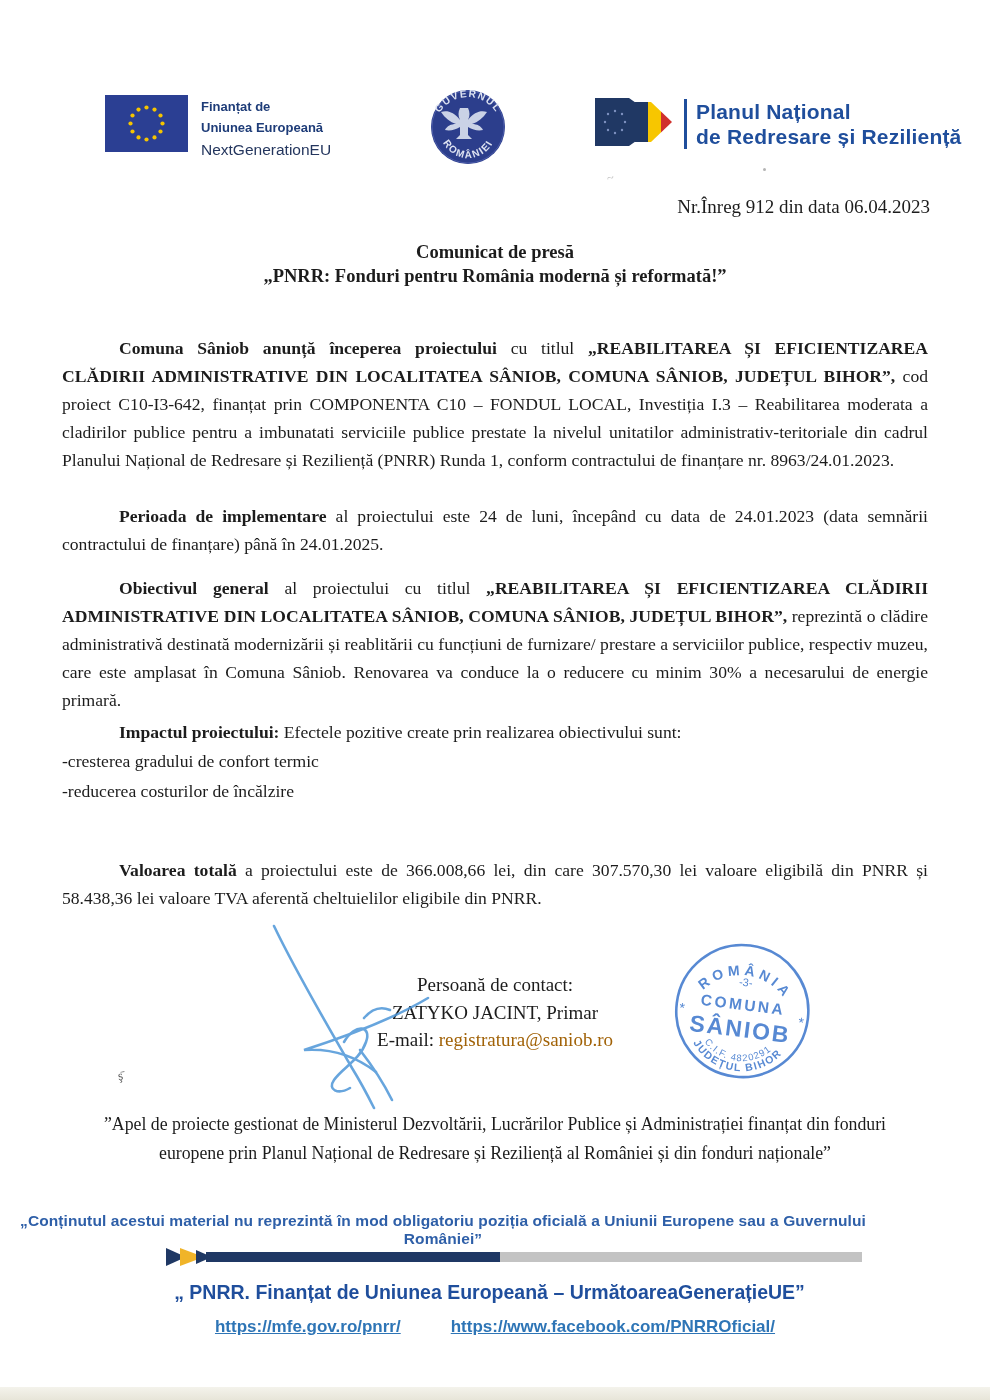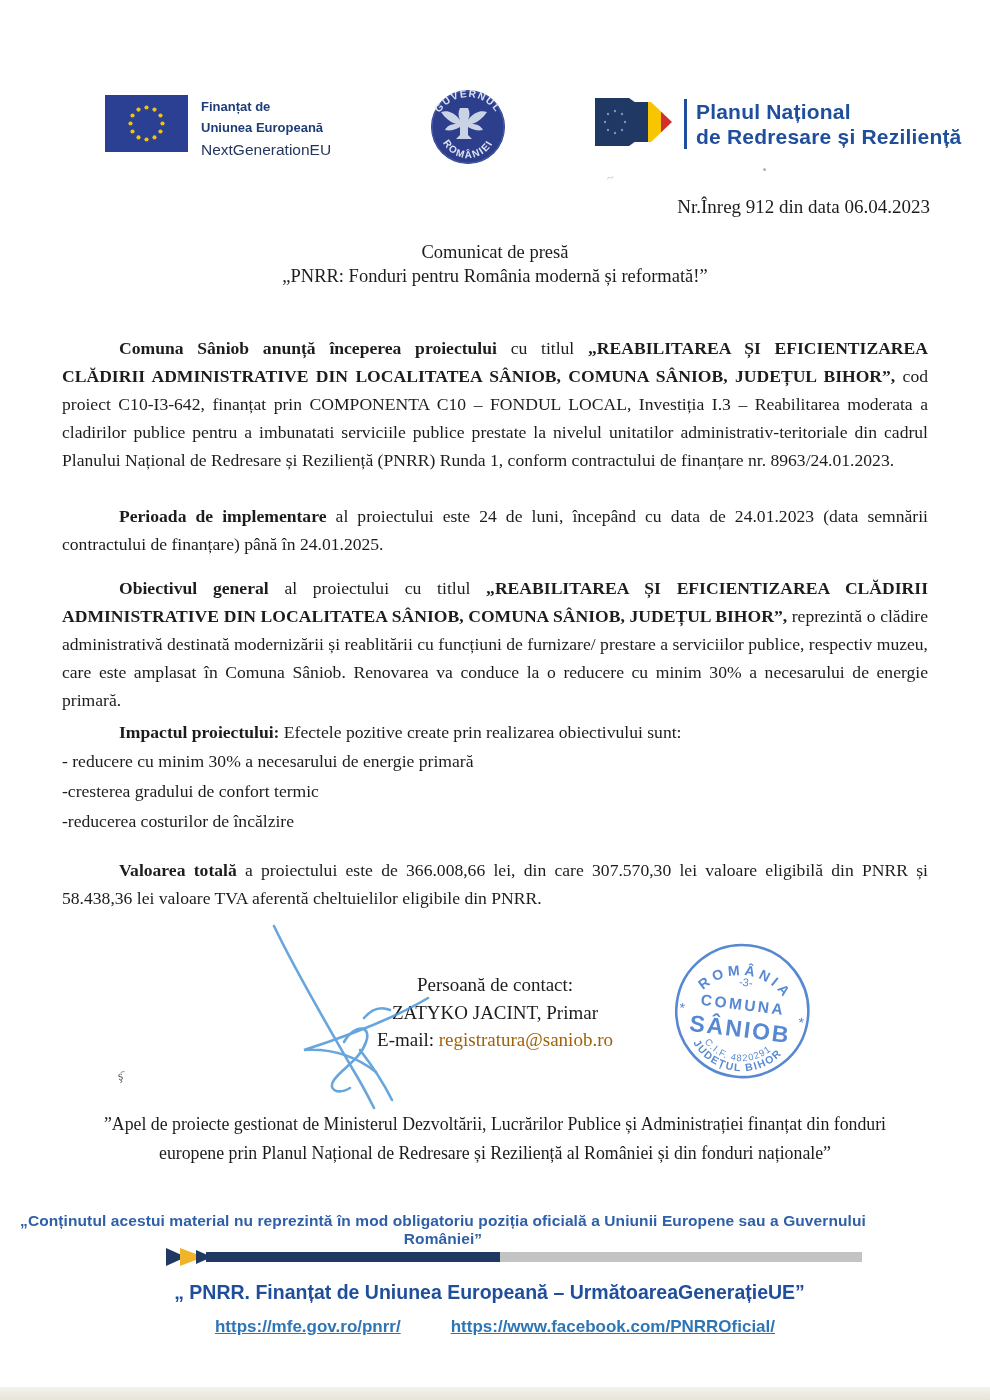--- a/index.html
+++ b/index.html
@@ -21,21 +21,21 @@
 
   
   .noise { position:absolute; color:#8a8a8a; font-family:"Liberation Serif",serif; }
   .noise1 { left:607px; top:170px; font-size:13px; opacity:.5; transform:rotate(-14deg); }
   .noise2 { left:763px; top:168px; width:3px; height:3px; background:#777; border-radius:50%; opacity:.55; }
   .noise3 { left:118px; top:1068px; font-size:13px; opacity:.8; transform:rotate(-8deg); color:#2c2c2c; }
 
   
   .reg-line { position:absolute; top:196px; right:60px; font-size:19px; }
 
-  .title-line { position:absolute; left:0; width:990px; text-align:center; font-weight:normal; font-size:18.5px; }
+  .title-line { position:absolute; left:0; width:990px; text-align:center; font-weight:bold; font-size:18.5px; }
   .t1 { top:242px; }
   .t2 { top:266px; }
 
   .para { position:absolute; left:62px; width:866px; font-size:17.6px; line-height:28px; text-align:justify; }
   .para p { margin:0; text-indent:57px; }
   .p1 { top:334px; } .p2 { top:502px; } .p3 { top:574px; } .p4 { top:718px; } .p5 { top:856px; }
   .bullets div { line-height:30px; text-align:left; text-indent:0; }
 
   .contact { position:absolute; top:971px; left:0; width:990px; text-align:center;
              font-size:19px; line-height:27.5px; }
@@ -164,21 +164,20 @@
     <p><b>Perioada de implementare</b><span> al proiectului este 24 de luni, începând cu data de 24.01.2023 (data semnării contractului de finanțare) până în 24.01.2025.</span></p>
   </div>
 
   <div class="para p3">
     <p><b>Obiectivul general</b><span> al proiectului cu titlul </span><b>„REABILITAREA ȘI EFICIENTIZAREA CLĂDIRII ADMINISTRATIVE DIN LOCALITATEA SÂNIOB, COMUNA SÂNIOB, JUDEȚUL BIHOR”,</b><span> reprezintă o clădire administrativă destinată modernizării și reablitării cu funcțiuni de furnizare/ prestare a serviciilor publice, respectiv muzeu, care este amplasat în Comuna Sâniob. Renovarea va conduce la o reducere cu minim 30% a necesarului de energie primară.</span></p>
   </div>
 
   <div class="para p4">
     <p><b>Impactul proiectului:</b><span> Efectele pozitive create prin realizarea obiectivului sunt:</span></p>
     <div class="bullets">
-      <div>- reducere cu minim 30% a necesarului de energie primară</div>
       <div>-cresterea gradului de confort termic</div>
       <div>-reducerea costurilor de încălzire</div>
     </div>
   </div>
 
   <div class="para p5">
     <p><b>Valoarea totală</b><span> a proiectului este de 366.008,66 lei, din care 307.570,30 lei valoare eligibilă din PNRR și 58.438,36 lei valoare TVA aferentă cheltuielilor eligibile din PNRR.</span></p>
   </div>
 
   <div class="contact">

